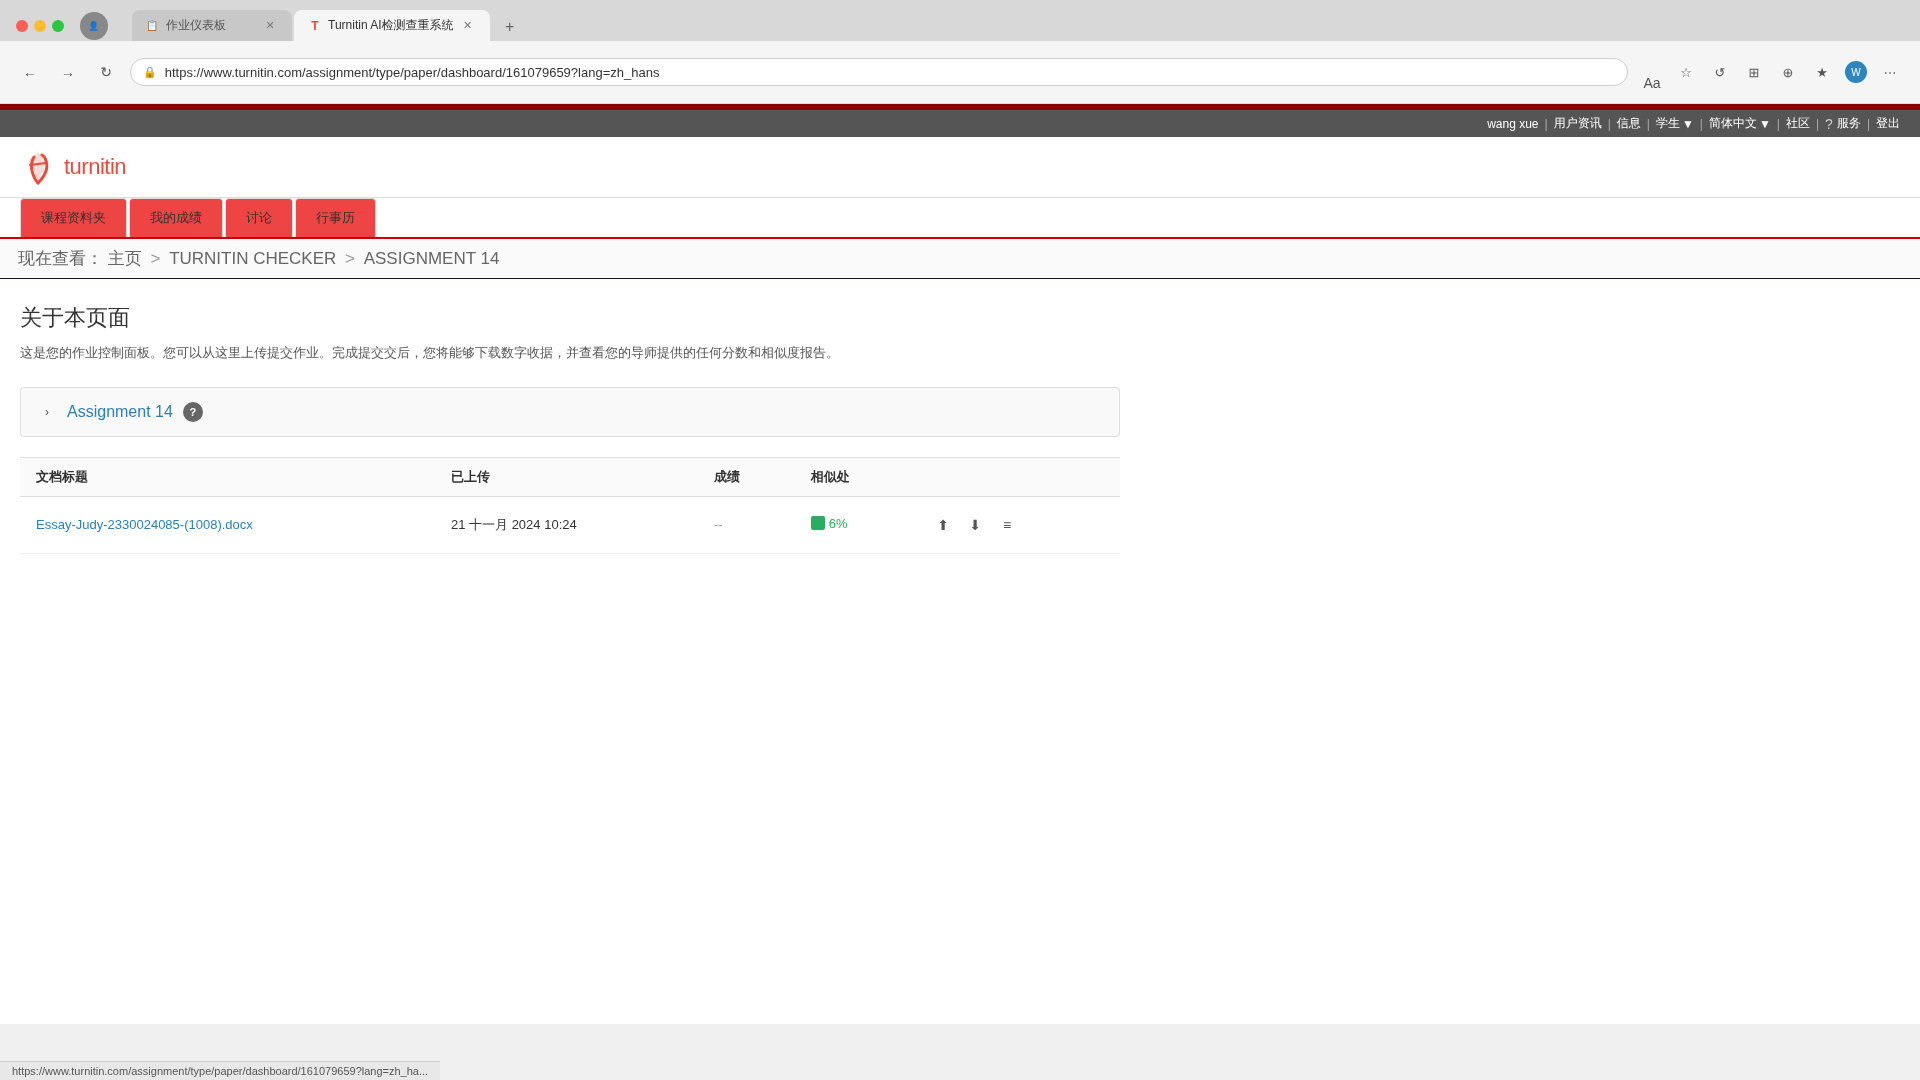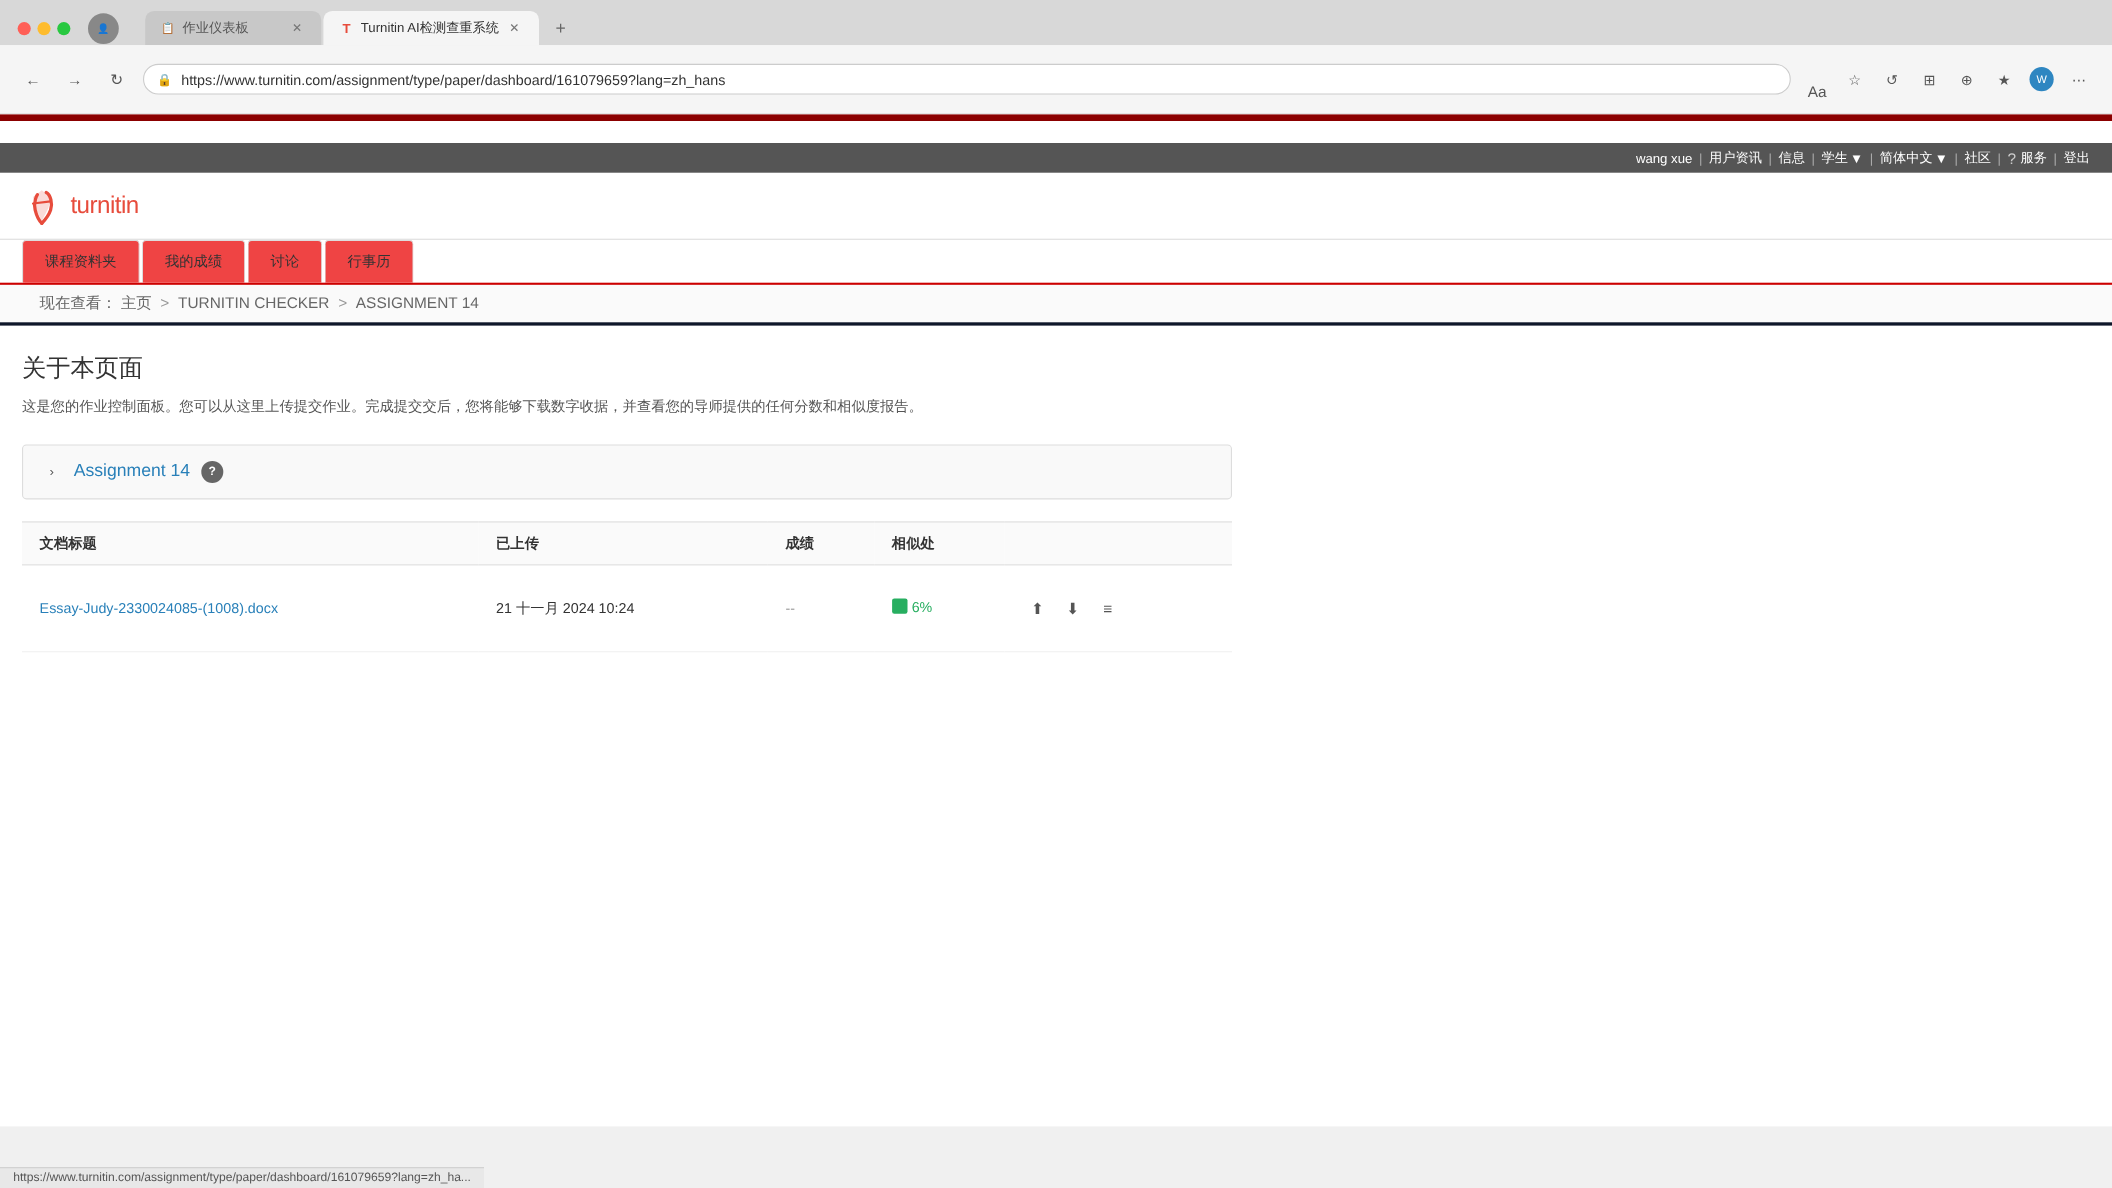--- a/index.html
+++ b/index.html
@@ -185,21 +185,20 @@
 
     .user-bar {
       background: #555;
       padding: 5px 20px;
       display: flex;
       justify-content: flex-end;
       align-items: center;
       gap: 4px;
       font-size: 12px;
       color: white;
-      margin-top: 20px;
     }
 
     .user-bar-item {
       color: white;
       cursor: pointer;
     }
 
     .user-bar-sep { color: #aaa; margin: 0 2px; }
 
     .user-bar-dropdown {
@@ -251,24 +250,24 @@
       color: #333;
       cursor: pointer;
       border: 1px solid #ddd;
       border-bottom: none;
       background: #ef4444;
       border-radius: 4px 4px 0 0;
     }
 
     
     .breadcrumb {
-      padding: 8px 36px;
-      font-size: 14px;
+      padding: 8px 18px;
+      font-size: 17px;
       color: #666;
-      border-bottom: 3px solid #0f172a;
+      border-bottom: 1px solid #0f172a;
       background: #fafafa;
     }
 
     .breadcrumb a { color: #666; text-decoration: none; }
     .breadcrumb-sep { margin: 0 4px; color: #999; }
 
     
     .content {
       padding: 24px 20px;
       max-width: 1200px;
@@ -347,21 +346,21 @@
       text-align: left;
       font-size: 13px;
       font-weight: 600;
       color: #333;
       border-bottom: 1px solid #ddd;
       border-top: 1px solid #ddd;
       background: #fafafa;
     }
 
     .submissions-table td {
-      padding: 25px 16px;
+      padding: 14px 16px;
       font-size: 13px;
       color: #333;
       border-bottom: 1px solid #f0f0f0;
     }
 
     .file-link {
       color: #2980b9;
       text-decoration: none;
       font-size: 13px;
     }

